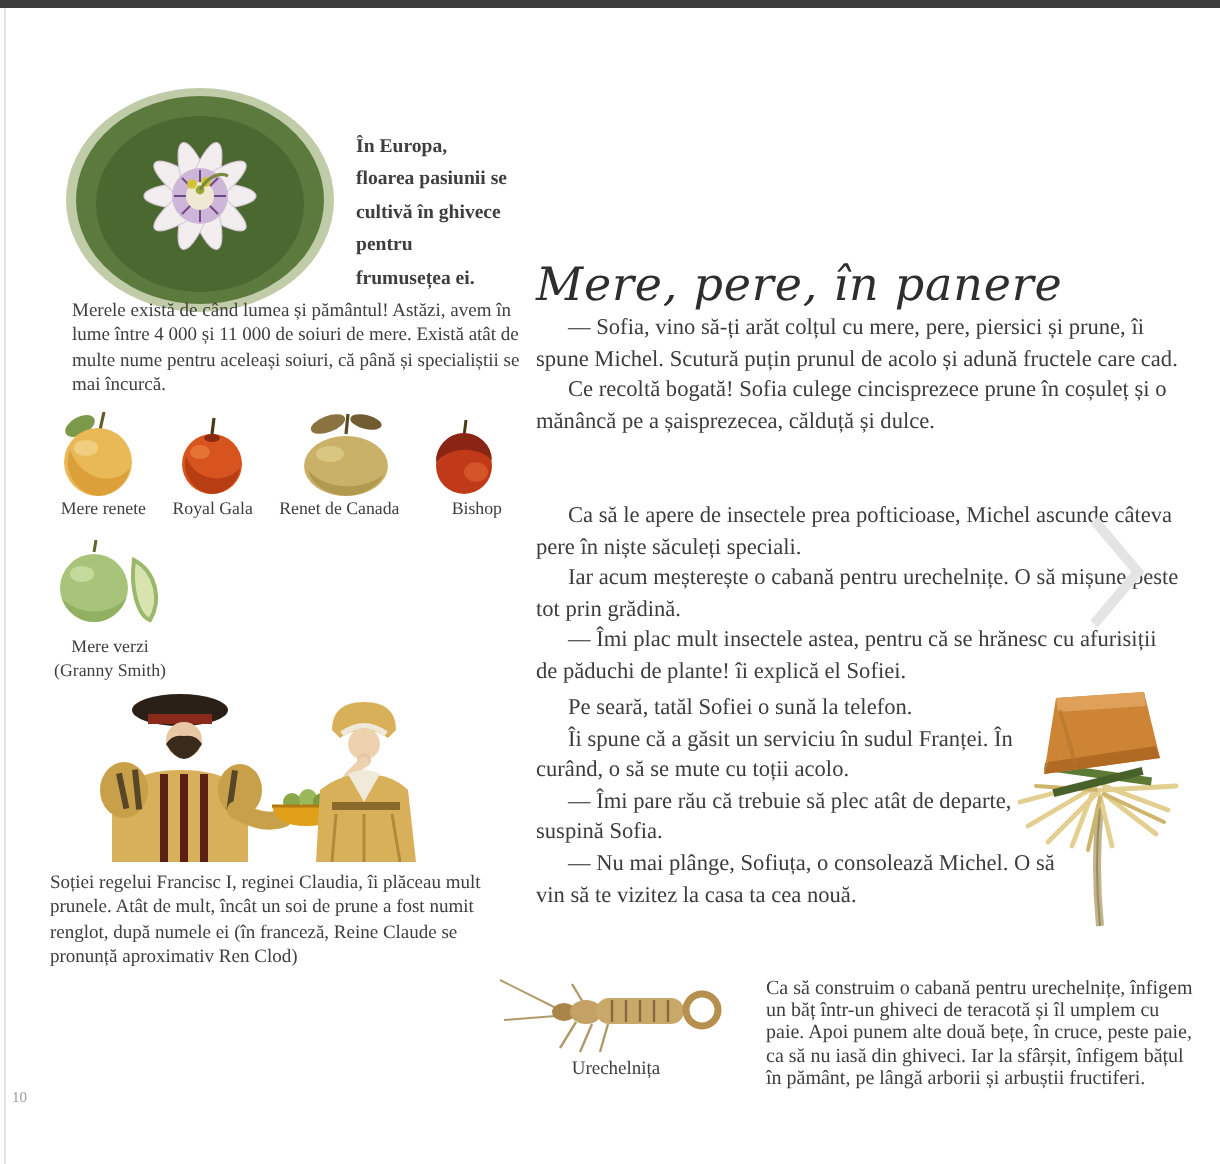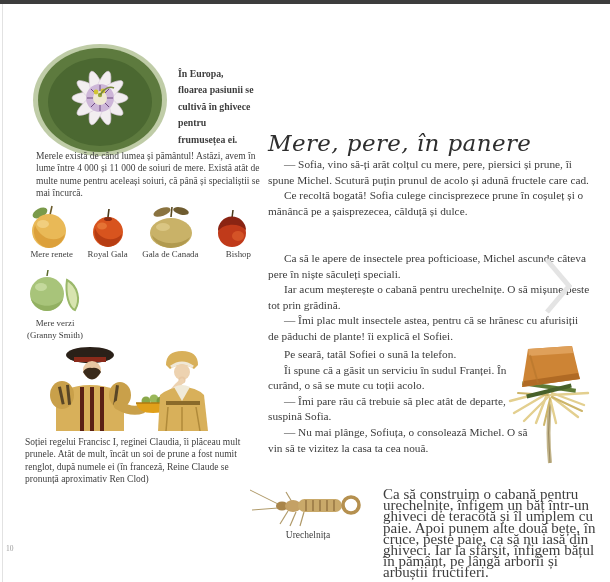--- a/index.html
+++ b/index.html
@@ -10,21 +10,21 @@
   .abs{position:absolute;}
   .smalltext{font-size:9.5px;line-height:12.3px;color:#3e3e3e;}
   .note{font-size:9.8px;line-height:16.4px;color:#3e3e3e;font-weight:bold;}
   .title{font-family:"DejaVu Serif","Liberation Serif",serif;font-style:italic;
          font-size:23px;color:#2e2e2e;letter-spacing:0.4px;white-space:nowrap;margin-top:12px;}
   .body-block p{margin:0;text-indent:16px;font-size:11.3px;line-height:15.6px;color:#3c3c3c;}
   .apple-row{display:flex;align-items:flex-end;}
   .apple-item{display:flex;flex-direction:column;align-items:flex-end;}
   .apple-label{font-size:8.9px;line-height:11.5px;color:#3e3e3e;white-space:nowrap;text-align:center;}
   .caption{font-size:9.5px;line-height:12.4px;color:#3e3e3e;}
-  .cabin-caption{font-size:15px;line-height:11.2px;color:#3e3e3e;}
+  .cabin-caption{font-size:10px;line-height:11.2px;color:#3e3e3e;}
   .earwig-label{font-size:9.5px;color:#3e3e3e;text-align:center;}
   .pagenum{font-size:7.5px;color:#9a9a9a;}
   svg{display:block;}
 </style>
 </head>
 <body>
 
 <div class="page">
   <div class="topbar"></div>
   <div class="leftedge"></div>
@@ -85,21 +85,21 @@
     </div>
     <div class="apple-item">
       <svg width="54" height="46" viewBox="0 0 54 46">
         <line x1="27" y1="14" x2="28" y2="4" stroke="#5a4a20" stroke-width="1.6"></line>
         <ellipse cx="18" cy="9" rx="9" ry="4" fill="#8a7340" transform="rotate(-20 18 9)"></ellipse>
         <ellipse cx="37" cy="8" rx="8" ry="3.5" fill="#6f5c30" transform="rotate(14 37 8)"></ellipse>
         <ellipse cx="27" cy="30" rx="21" ry="15" fill="#c9b268"></ellipse>
         <path d="M8,32 A21,15 0 0,0 27,45 A21,15 0 0,0 46,34 C36,43 16,42 8,32 Z" fill="#ab9448" opacity="0.8"></path>
         <ellipse cx="19" cy="24" rx="7" ry="4" fill="#dcc886" opacity="0.9"></ellipse>
       </svg>
-      <span class="apple-label">Gala de Canada</span>
+      <span class="apple-label">Renet de Canada</span>
     </div>
     <div class="apple-item">
       <svg width="38" height="46" viewBox="0 0 38 46">
         <line x1="19" y1="15" x2="20" y2="7" stroke="#4a3a1a" stroke-width="1.5"></line>
         <circle cx="19" cy="30" r="14" fill="#c03a1a"></circle>
         <path d="M5,28 A14,14 0 0,1 33,27 C26,20 12,20 5,28 Z" fill="#8a2413"></path>
         <ellipse cx="25" cy="33" rx="6" ry="5" fill="#d85a2a" opacity="0.8"></ellipse>
       </svg>
       <span class="apple-label">Bishop</span>
     </div>

